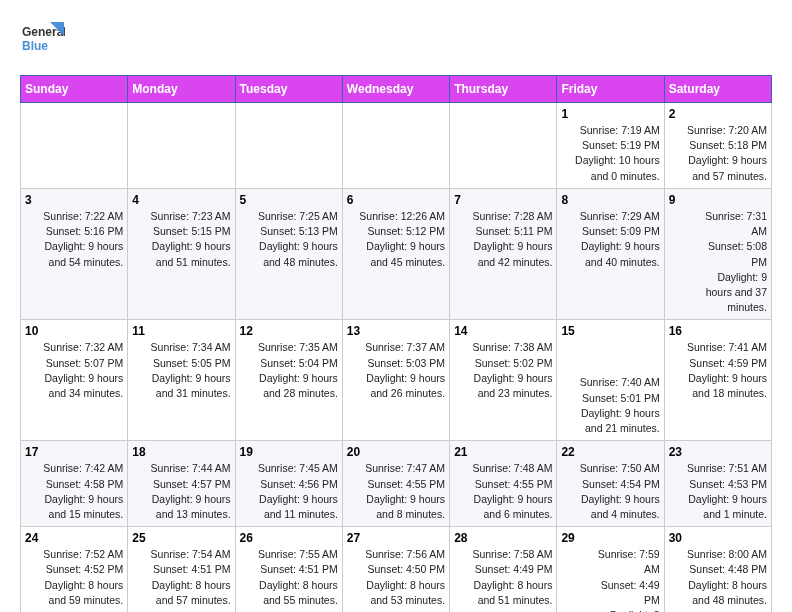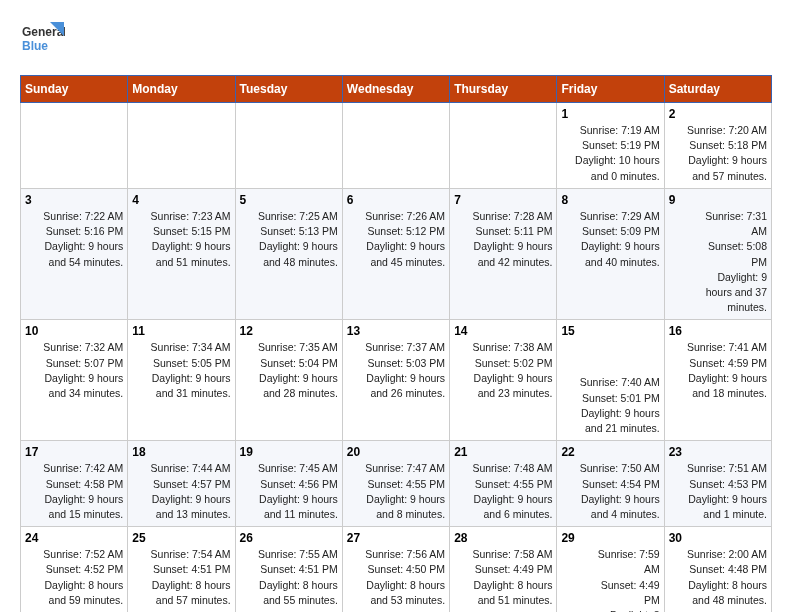--- a/index.html
+++ b/index.html
@@ -32,21 +32,21 @@
     .location {
       font-size: 14px;
       color: #555;
     }
     .calendar {
       width: 100%;
       border-collapse: collapse;
       font-size: 11px;
     }
     .calendar th {
-      background-color: #c2410c;
+      background-color: #d946ef;
       color: #fff;
       padding: 6px 4px;
       text-align: left;
       font-size: 12px;
       border: 1px solid #3a62b0;
     }
     .calendar td {
       border: 1px solid #ccc;
       vertical-align: top;
       padding: 4px;
@@ -138,21 +138,21 @@
 Daylight: 9 hours and 51 minutes.</div>
         </td>
         <td>
           <div class="day-number">5</div>
           <div class="day-info" style="white-space: pre-line;">Sunrise: 7:25 AM
 Sunset: 5:13 PM
 Daylight: 9 hours and 48 minutes.</div>
         </td>
         <td>
           <div class="day-number">6</div>
-          <div class="day-info" style="white-space: pre-line;">Sunrise: 7:26 AM
+          <div class="day-info" style="white-space: pre-line;">Sunrise: 12:26 AM
 Sunset: 5:12 PM
 Daylight: 9 hours and 45 minutes.</div>
         </td>
         <td>
           <div class="day-number">7</div>
           <div class="day-info" style="white-space: pre-line;">Sunrise: 7:28 AM
 Sunset: 5:11 PM
 Daylight: 9 hours and 42 minutes.</div>
         </td>
         <td>
@@ -288,19 +288,19 @@
 Daylight: 8 hours and 51 minutes.</div>
         </td>
         <td>
           <div class="day-number">29</div>
           <div class="day-info" style="white-space: pre-line; margin-left: 36px;">Sunrise: 7:59 AM
 Sunset: 4:49 PM
 Daylight: 8 hours and 49 minutes.</div>
         </td>
         <td>
           <div class="day-number">30</div>
-          <div class="day-info" style="white-space: pre-line;">Sunrise: 2:00 AM
+          <div class="day-info" style="white-space: pre-line;">Sunrise: 8:00 AM
 Sunset: 4:48 PM
 Daylight: 8 hours and 48 minutes.</div>
         </td>
       </tr>
     </tbody>
 </table>
 
 </body></html>

